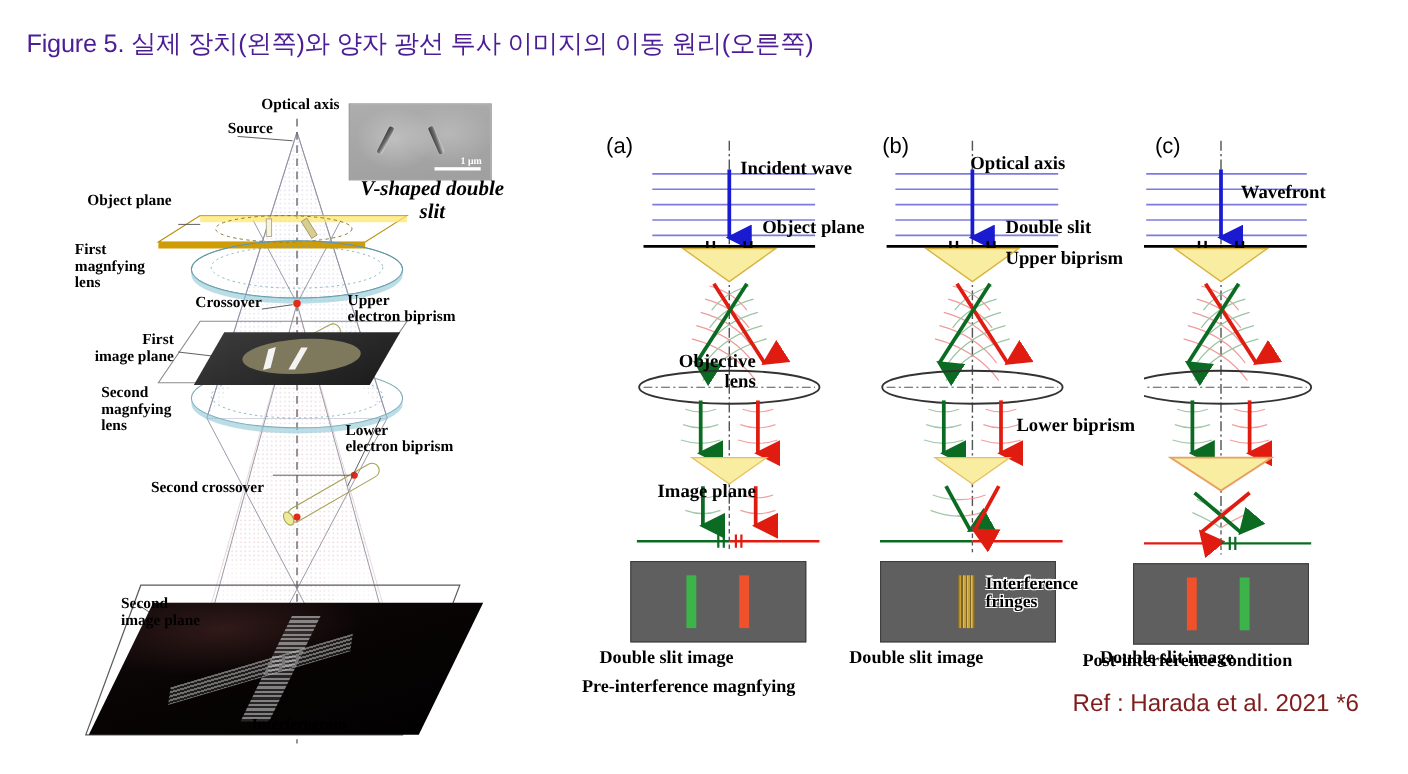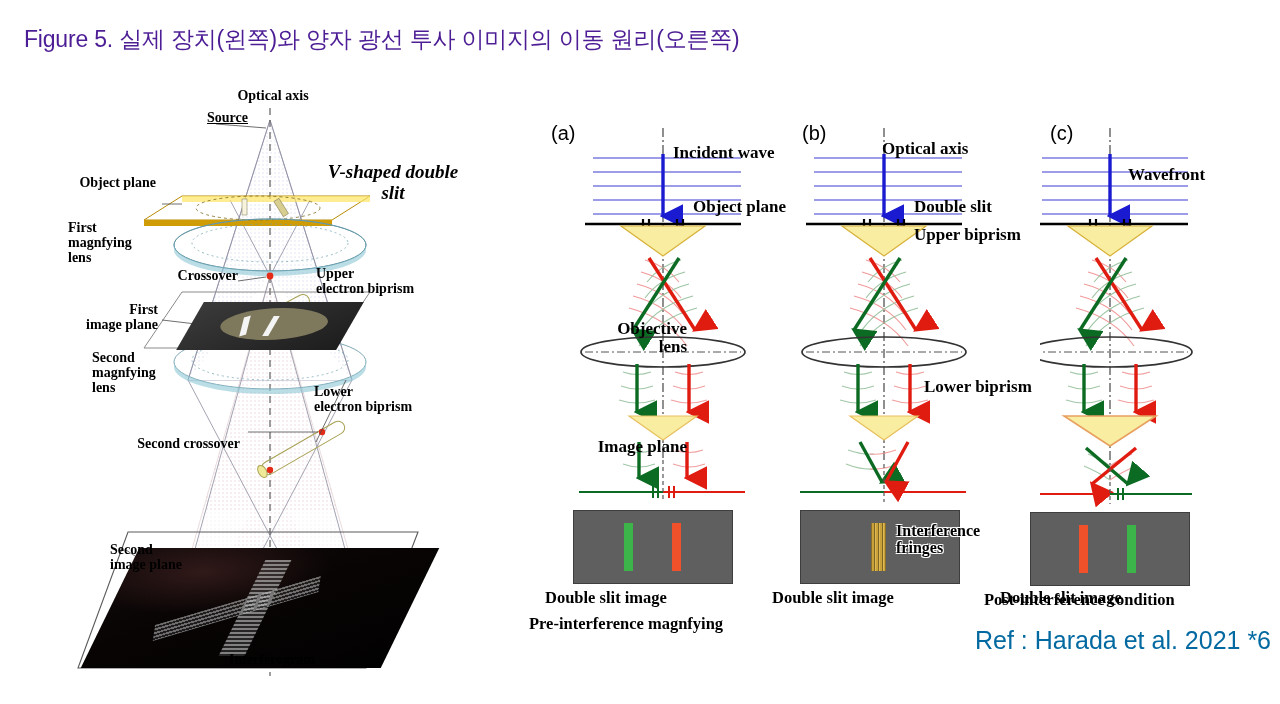--- a/index.html
+++ b/index.html
@@ -22,23 +22,23 @@
     font-family: "Liberation Sans", sans-serif;
     font-weight: 400;
     color: #4c1d95;
     letter-spacing: -0.2px;
     white-space: nowrap;
   }
   
   #reference-note {
     position: absolute;
     left: 975px; top: 626px;
-    font-size: 25px;
+    font-size: 22px;
     font-family: "Liberation Sans", sans-serif;
-    color: #0369a1;
+    color: #7f1d1d;
     white-space: nowrap;
   }
   
   .dlab {
     position: absolute;
     font-family: "Liberation Serif", serif;
     font-weight: bold;
     color: #000;
     line-height: 1.08;
     white-space: pre-line;
@@ -243,34 +243,40 @@
       <line x1="92" y1="124" x2="112" y2="124"></line>
       <line x1="168" y1="201" x2="196" y2="197"></line>
       <line x1="92" y1="240" x2="126" y2="244"></line>
       <line x1="248" y1="222" x2="232" y2="240"></line>
       <line x1="276" y1="300" x2="246" y2="362"></line>
       <line x1="178" y1="352" x2="248" y2="352"></line>
       <line x1="74" y1="482" x2="56" y2="470"></line>
     </g>
   </svg>
 
+  <div class="sem-inset">
+    <div class="sem-slit l"></div>
+    <div class="sem-slit r"></div>
+    <div class="sem-scale"></div>
+    <div class="sem-scale-text">1 μm</div>
+  </div>
 
   <div class="first-img-plate">
     <div class="fip-ellipse"></div>
     <div class="fip-bar" style="left:78px;top:14px;width:6px;height:20px;"></div>
     <div class="fip-bar" style="left:52px;top:14px;width:6px;height:20px;transform:rotate(-18deg);"></div>
   </div>
 
   <div class="interferogram-img">
     <div class="ig-bar-v"></div>
     <div class="ig-bar-d"></div>
   </div>
 
   <div class="dlab c" style="left:148px;  top:8px;   font-size:14px; width:110px;">Optical axis</div>
-  <div class="dlab r" style="left:104px;  top:30px;  font-size:14px; width:74px;text-decoration:underline;">Source</div>
+  <div class="dlab r" style="left:104px;  top:30px;  font-size:14px; width:74px;">Source</div>
   <div class="dlab r" style="left:-64px;  top:95px;  font-size:14px; width:150px;">Object plane</div>
   <div class="dlab" style="left:-2px;   top:140px; font-size:14px; width:92px;">First
 magnfying
 lens</div>
   <div class="dlab r" style="left:52px;   top:188px; font-size:14px; width:116px;">Crossover</div>
   <div class="dlab r" style="left:-44px;  top:222px; font-size:14px; width:132px;">First
 image plane</div>
   <div class="dlab" style="left:246px;  top:186px; font-size:14px; width:152px;">Upper
 electron biprism</div>
   <div class="dlab" style="left:22px;   top:270px; font-size:14px; width:98px;">Second

